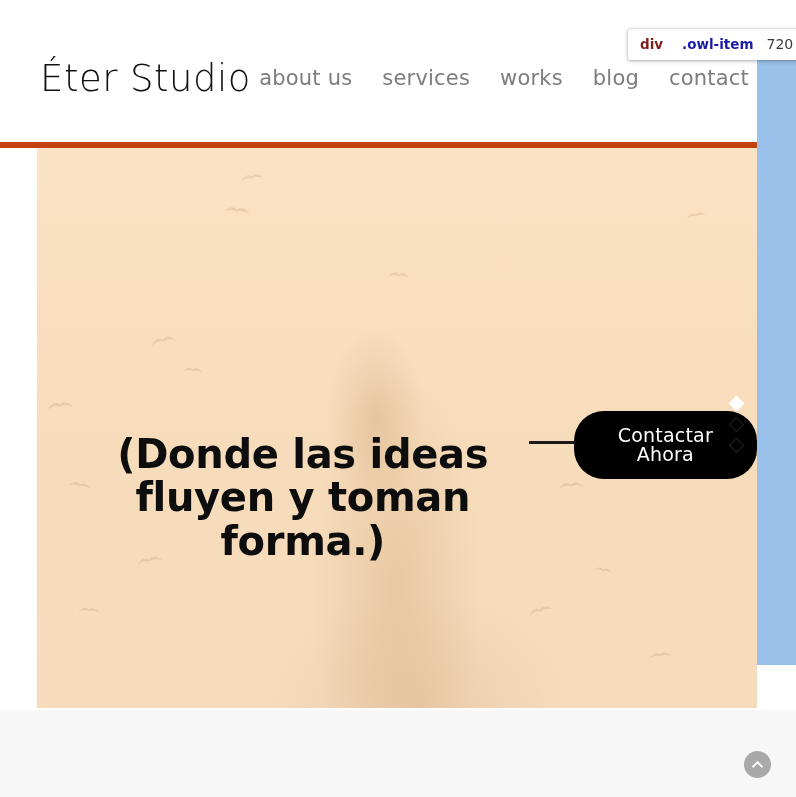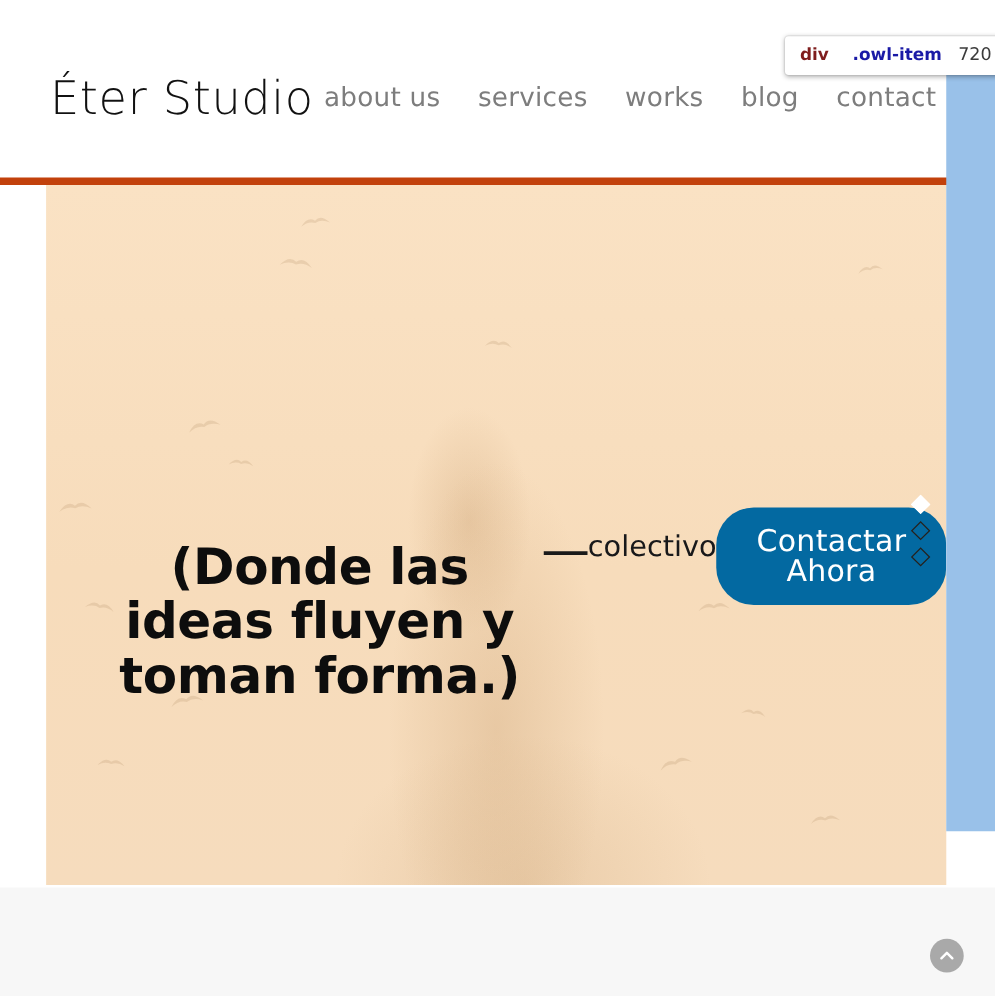--- a/index.html
+++ b/index.html
@@ -82,23 +82,23 @@
   }
   .hero-sub {
     margin-top:22px;
     font-family:"DejaVu Sans", sans-serif;
     font-size:23px; font-weight:400; line-height:1.28;
     color:#18181a;
   }
   .hero-cta {
     margin-top:33px;
     display:inline-block;
-    background:#0369a1; color:#ffffff;
-    font-family:"DejaVu Sans", sans-serif;
-    font-size:24px; font-weight:400; letter-spacing:0.2px;
+    background:#000000; color:#ffffff;
+    font-family:"DejaVu Sans", sans-serif;
+    font-size:19px; font-weight:400; letter-spacing:0.2px;
     padding:15px 32px; border:none; border-radius:30px;
     cursor:pointer; text-decoration:none; line-height:1;
   }
 
   
   .hero-dots {
     position:absolute; right:15px; top:250px;
     display:flex; flex-direction:column; align-items:center; gap:10px;
   }
   .dot {
@@ -236,21 +236,20 @@
           <svg viewBox="0 0 40 18">
             <path d="M2 14 Q12 2 20 9 Q28 2 38 14 Q28 8 20 12 Q12 8 2 14Z" fill="#9a7348"></path>
           </svg>
         </span>
     </div>
 
     <div class="hero-content">
       <h1 class="hero-title">(Donde las ideas fluyen y toman forma.)</h1>
       <div class="hero-rule"></div>
       <div class="hero-sub">
-        <div>colectivo</div>
       </div>
       <a class="hero-cta" href="#">Contactar Ahora</a>
     </div>
 
     <div class="hero-dots">
       <span class="dot is-active"></span>
       <span class="dot is-outline"></span>
       <span class="dot is-outline"></span>
     </div>
   </section>

